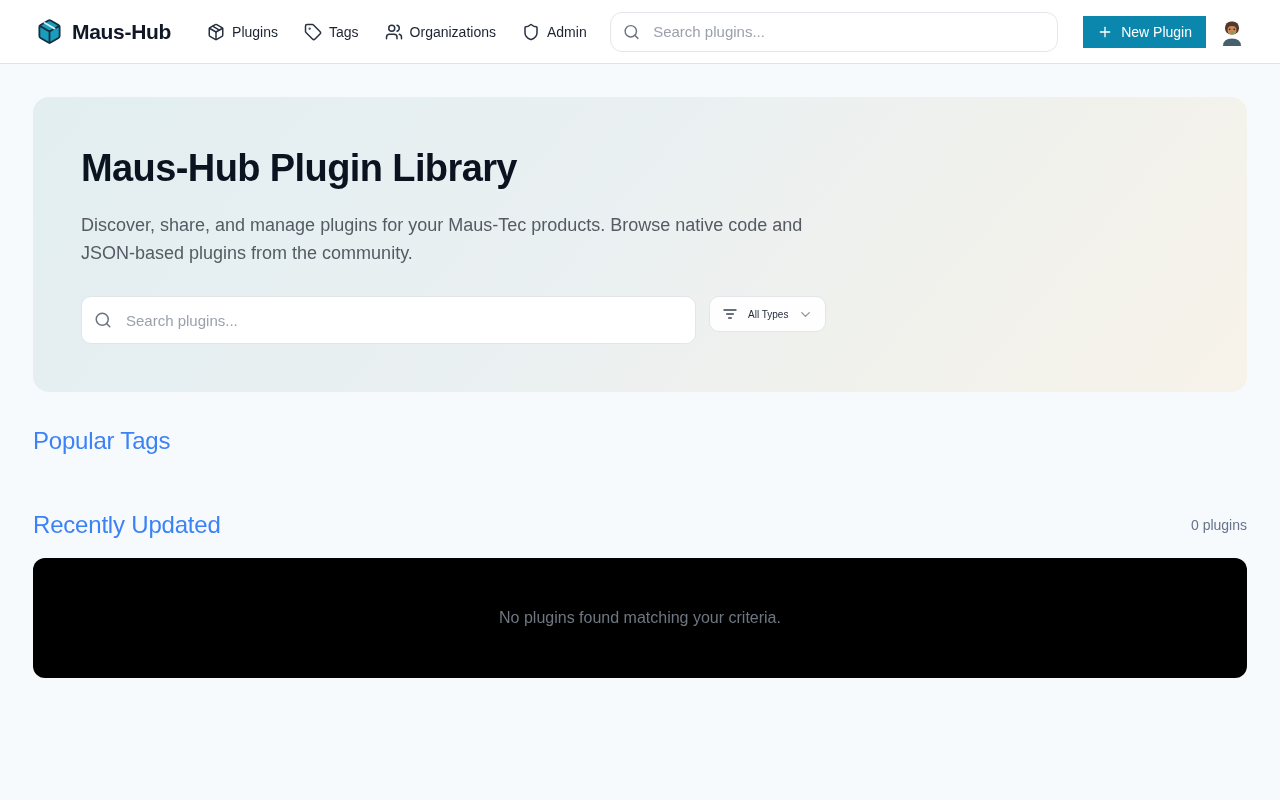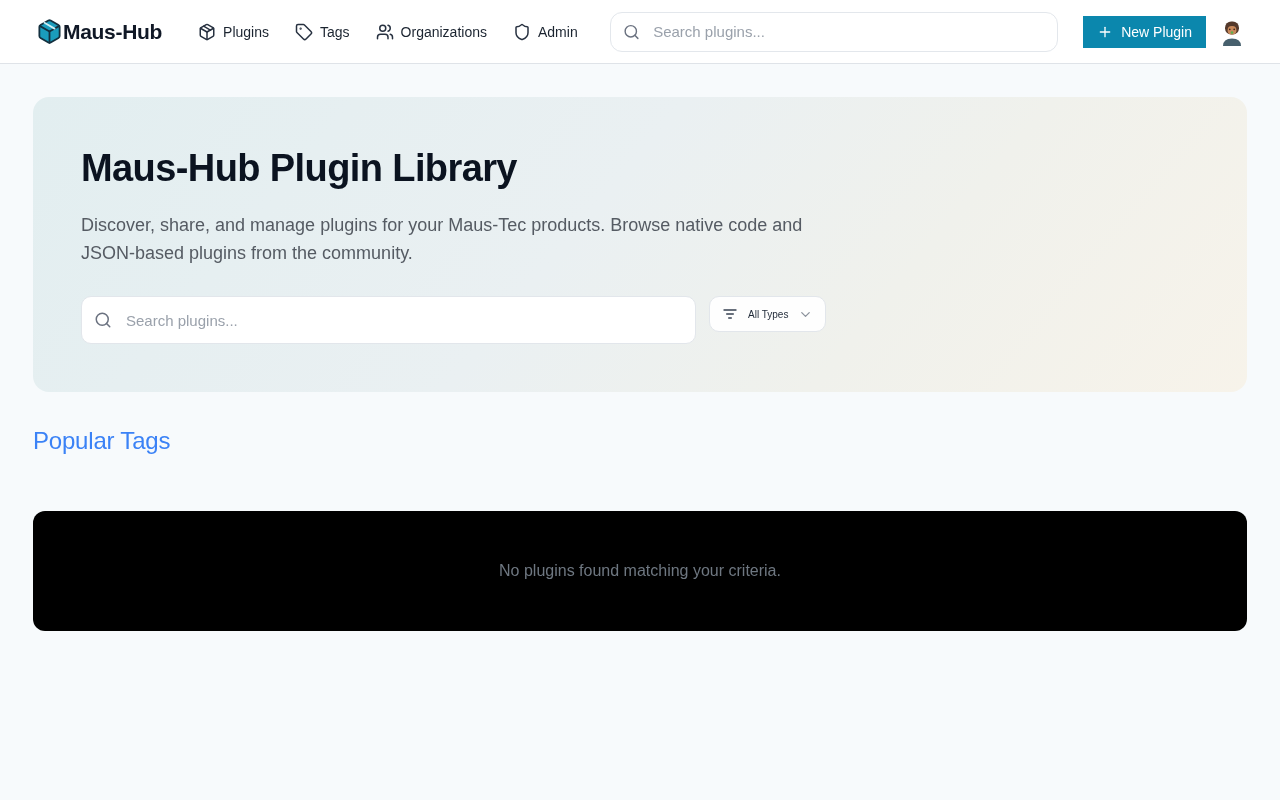--- a/index.html
+++ b/index.html
@@ -18,20 +18,21 @@
     height: 64px;
     background: #ffffff;
     border-bottom: 1px solid #dfe3e8;
     display: flex;
     align-items: center;
     padding: 0 34px 0 36px;
   }
   .brand {
     display: flex;
     align-items: center;
+    gap: 9px;
     cursor: pointer;
   }
   .brand-name {
     font-size: 21px;
     font-weight: 700;
     letter-spacing: -0.3px;
     color: #101826;
     white-space: nowrap;
   }
   .main-nav {
@@ -320,18 +321,22 @@
       </div>
     </div>
   </section>
 
   <section class="section-popular">
     <h2 class="section-heading">Popular Tags</h2>
     <div class="tags-row"></div>
   </section>
 
   <section>
+    <div class="recent-header">
+      <h2 class="section-heading">Recently Updated</h2>
+      <span class="plugin-count">0 plugins</span>
+    </div>
     <div class="empty-card">
       <span class="empty-text">No plugins found matching your criteria.</span>
     </div>
   </section>
 
 </main>
 
 </body></html>

